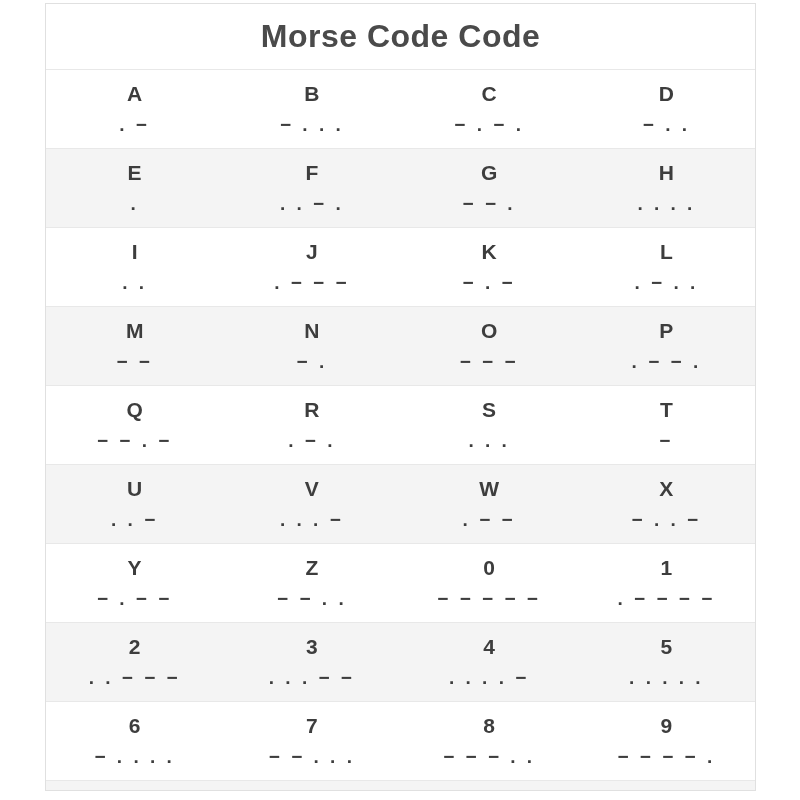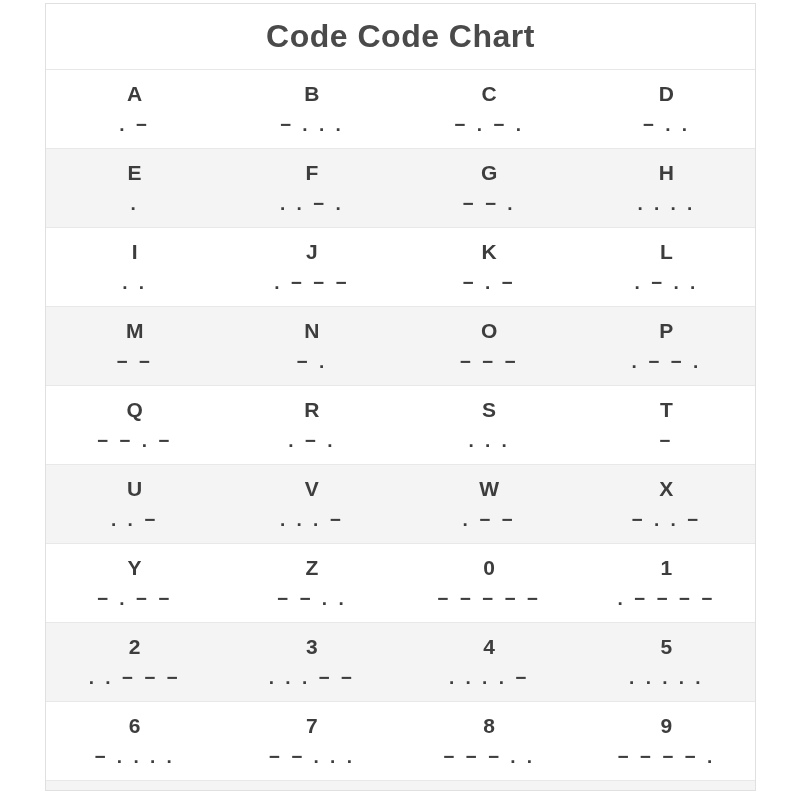--- a/index.html
+++ b/index.html
@@ -65,21 +65,21 @@
     letter-spacing: 3px;
     white-space: pre;
     color: var(--text, #3d3d3d);
   }
 </style>
 </head>
 <body>
 
 <div class="card">
   <div class="title-row">
-    <h1 class="title">Code Code Chart</h1>
+    <h1 class="title">Morse Code Code</h1>
   </div>
   <div id="rows">
       <div class="row">
         <div class="cell">
           <div class="char">A</div>
           <div class="code">. −</div>
         </div>
         <div class="cell">
           <div class="char">B</div>
           <div class="code">− . . .</div>

